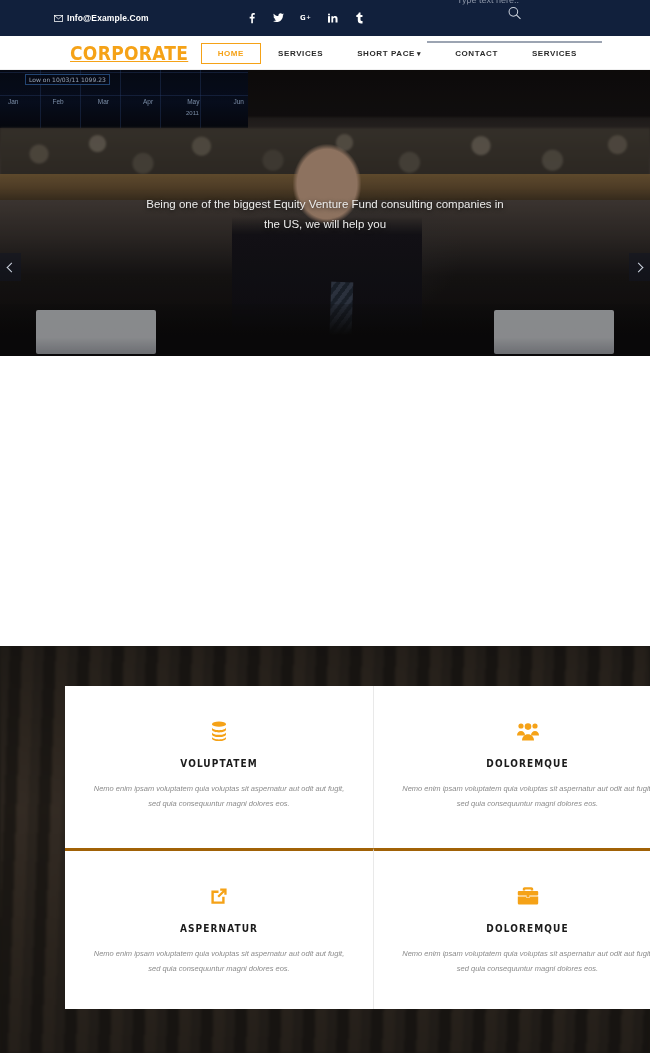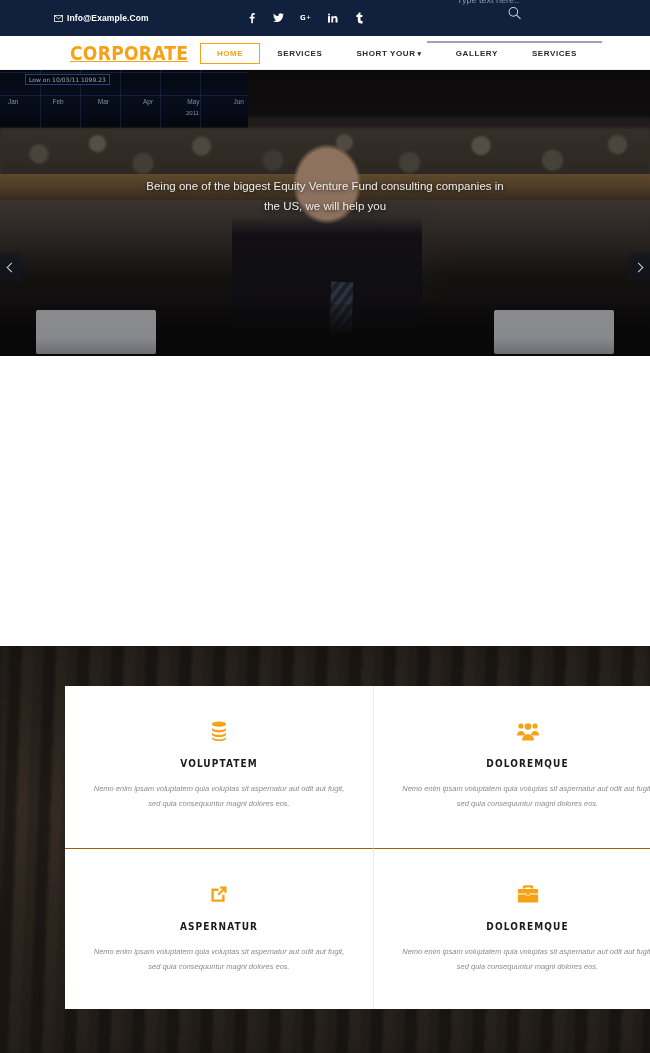--- a/index.html
+++ b/index.html
@@ -211,20 +211,21 @@
     color: #ffffff;
     font-size: 28px;
     font-weight: bold;
     letter-spacing: 0.5px;
     font-family: "DejaVu Sans", sans-serif;
     font-stretch: condensed;
     text-shadow: 0 2px 5px rgba(0,0,0,0.6);
     line-height: 1.1;
   }
   .hero-sub {
+    margin-top: 18px;
     color: #ececec;
     font-size: 11.5px;
     line-height: 1.75;
     text-shadow: 0 1px 4px rgba(0,0,0,0.75);
     max-width: 360px;
     margin-left: auto; margin-right: auto;
   }
   .hero-arrow {
     position: absolute; top: 183px;
     width: 21px; height: 28px;
@@ -362,21 +363,21 @@
     display: grid;
     grid-template-columns: 1fr 1fr;
     grid-template-rows: 1fr 1fr;
   }
   .svc-cell {
     padding: 32px 26px 18px;
     text-align: center;
     position: relative;
   }
   .svc-cell.c-r { border-left: 1px solid #e9e9e9; }
-  .svc-cell.r-b { border-top: 1px solid #a16207; }
+  .svc-cell.r-b { border-top: 3px solid #a16207; }
   .svc-icon {
     height: 26px; display: flex; align-items: center; justify-content: center;
     color: #f5a217;
   }
   .svc-title {
     margin-top: 14px;
     color: #1b1b1b;
     font-size: 10px;
     font-weight: bold;
     letter-spacing: 1.1px;
@@ -452,24 +453,24 @@
 <div class="navbar">
   <a class="brand" href="#">CORPORATE</a>
   <ul class="nav-menu">
     <li>
       <a class="nav-item active" href="#"><span>HOME</span></a>
     </li>
     <li>
       <a class="nav-item" href="#"><span>SERVICES</span></a>
     </li>
     <li>
-      <a class="nav-item" href="#"><span>SHORT YOUR</span><span class="caret">▾</span></a>
+      <a class="nav-item" href="#"><span>SHORT PACE</span><span class="caret">▾</span></a>
     </li>
     <li>
-      <a class="nav-item" href="#"><span>GALLERY</span></a>
+      <a class="nav-item" href="#"><span>CONTACT</span></a>
     </li>
     <li>
       <a class="nav-item" href="#"><span>SERVICES</span></a>
     </li>
   </ul>
 </div>
 
 <div class="hero">
   <div class="hero-photo"></div>
 

